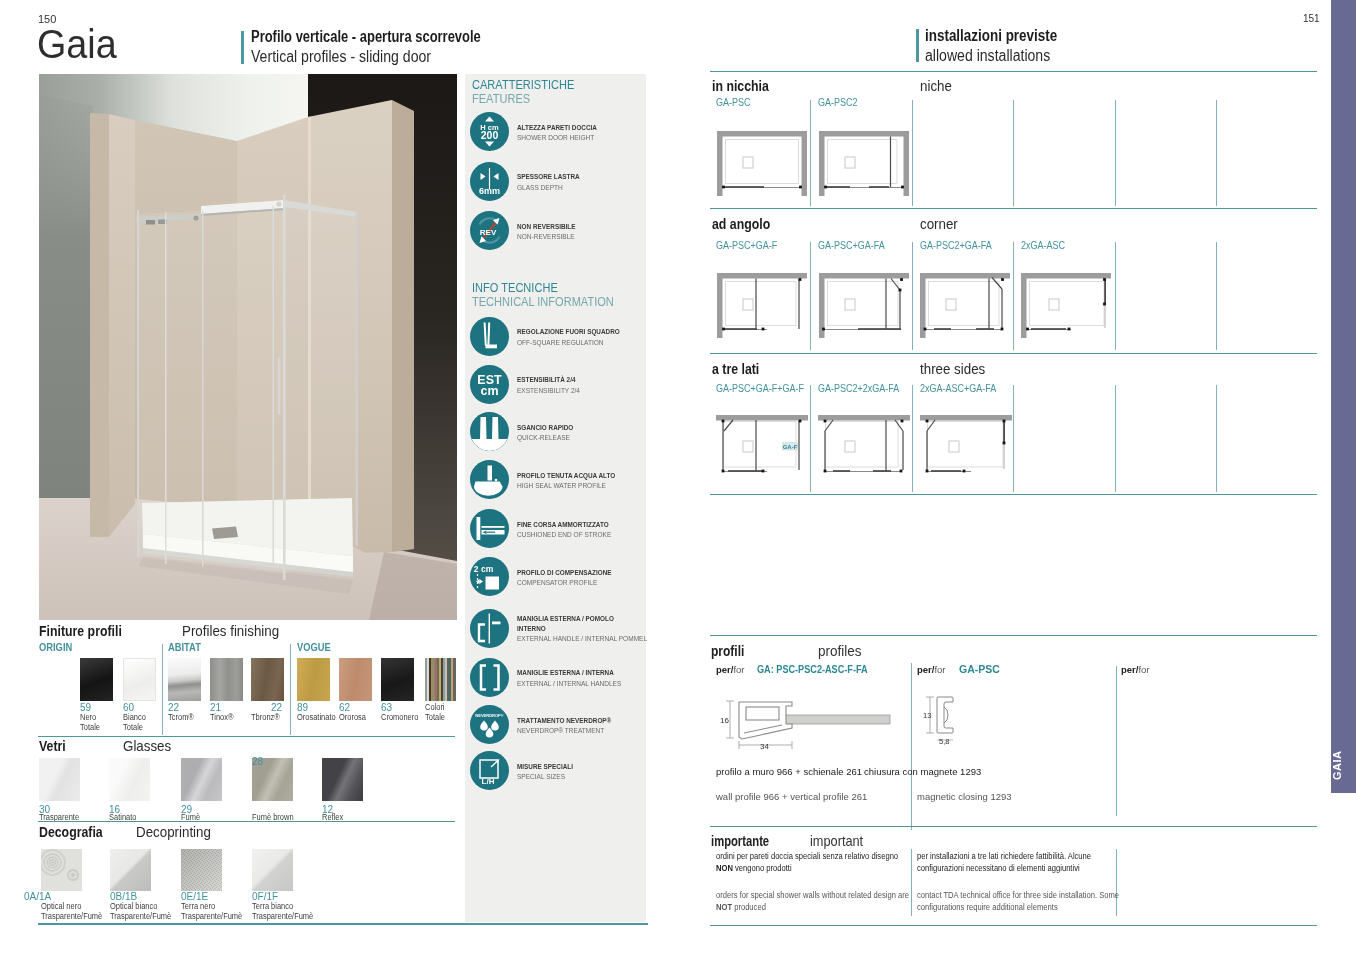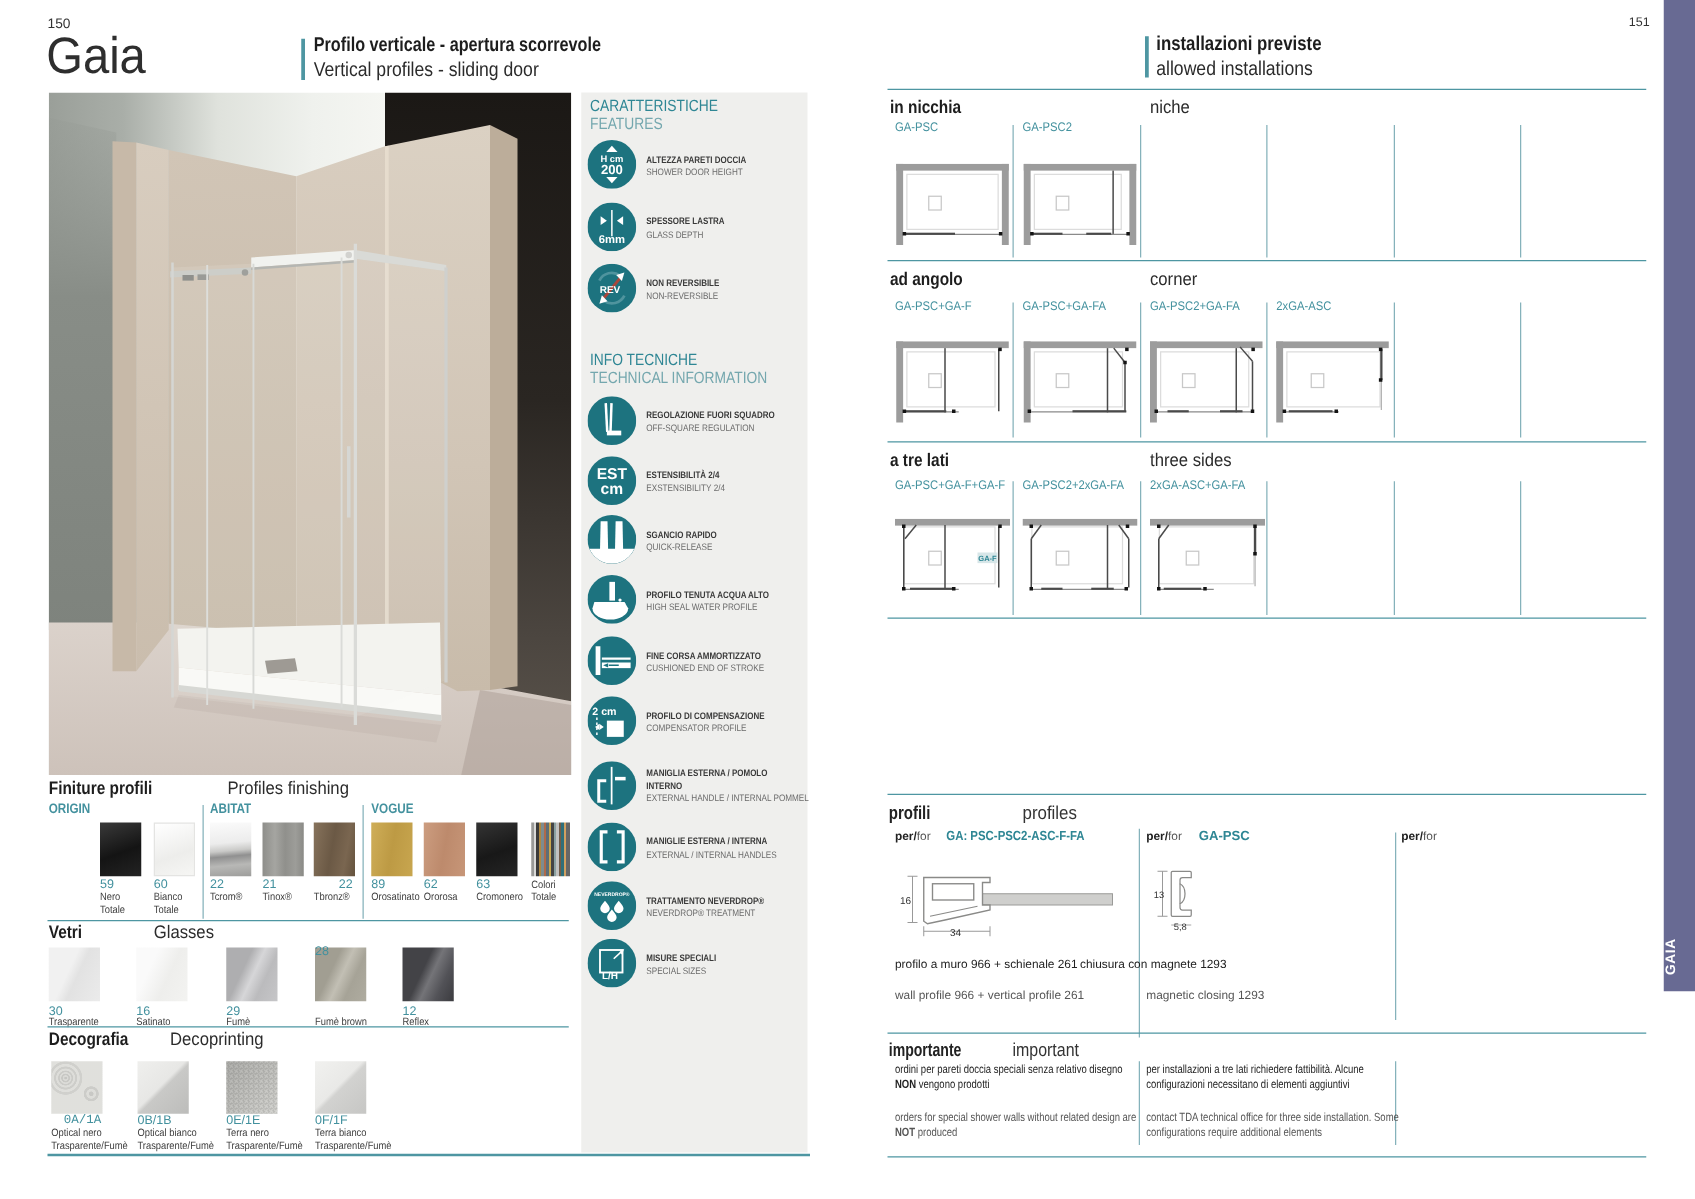--- a/index.html
+++ b/index.html
@@ -382,21 +382,21 @@
 <div class="abs num" style="left:322px;top:804px;">12</div>
 <div class="abs sname" style="left:322px;top:812px;">Reflex</div>
 
 <div class="tealline" style="left:38px;top:821px;width:417px;"></div>
 
 <div class="abs h-it" style="left:39px;top:824px;">Decografia</div>
 
 <div class="abs h-en" style="left:136px;top:824px;">Decoprinting</div>
 
 <div class="abs" style="left:41px;top:849px;width:41px;height:42px;background:radial-gradient(circle at 28% 32%,#d3d3d1 0 2%,#e9e9e7 3% 5%,#d6d6d4 6% 8%,#ebebe9 9% 11%,#d9d9d7 12% 14%,#ededeb 15% 18%,#dcdcda 19% 22%,#efefed 23% 27%,#dfdfdd 28% 32%,#f0f0ee 33%),radial-gradient(circle at 78% 62%,#d5d5d3 0 4%,#ebebe9 5% 9%,#d9d9d7 10% 14%,#eeeeec 15%);background-blend-mode:multiply;"></div>
-<div class="abs num" style="left:51px;top:891px;font-family:Liberation Mono, monospace;">0A/1A</div>
+<div class="abs num" style="left:24px;top:891px;">0A/1A</div>
 <div class="abs sname" style="left:41px;top:901px;">Optical nero<br>Trasparente/Fumè</div>
 
 <div class="abs" style="left:110px;top:849px;width:41px;height:42px;background:linear-gradient(135deg,#efefed 0%,#e7e7e5 46%,#c9c9c7 52%,#bcbcba 100%);"></div>
 <div class="abs num" style="left:110px;top:891px;">0B/1B</div>
 <div class="abs sname" style="left:110px;top:901px;">Optical bianco<br>Trasparente/Fumè</div>
 
 <div class="abs" style="left:181px;top:849px;width:41px;height:42px;background:repeating-conic-gradient(#cbcbc9 0% 12%,#e9e9e7 12% 25%),linear-gradient(135deg,#c2c2c0,#ebebe9);background-size:4px 4px,100% 100%;background-blend-mode:multiply;"></div>
 <div class="abs num" style="left:181px;top:891px;">0E/1E</div>
 <div class="abs sname" style="left:181px;top:901px;">Terra nero<br>Trasparente/Fumè</div>
 

